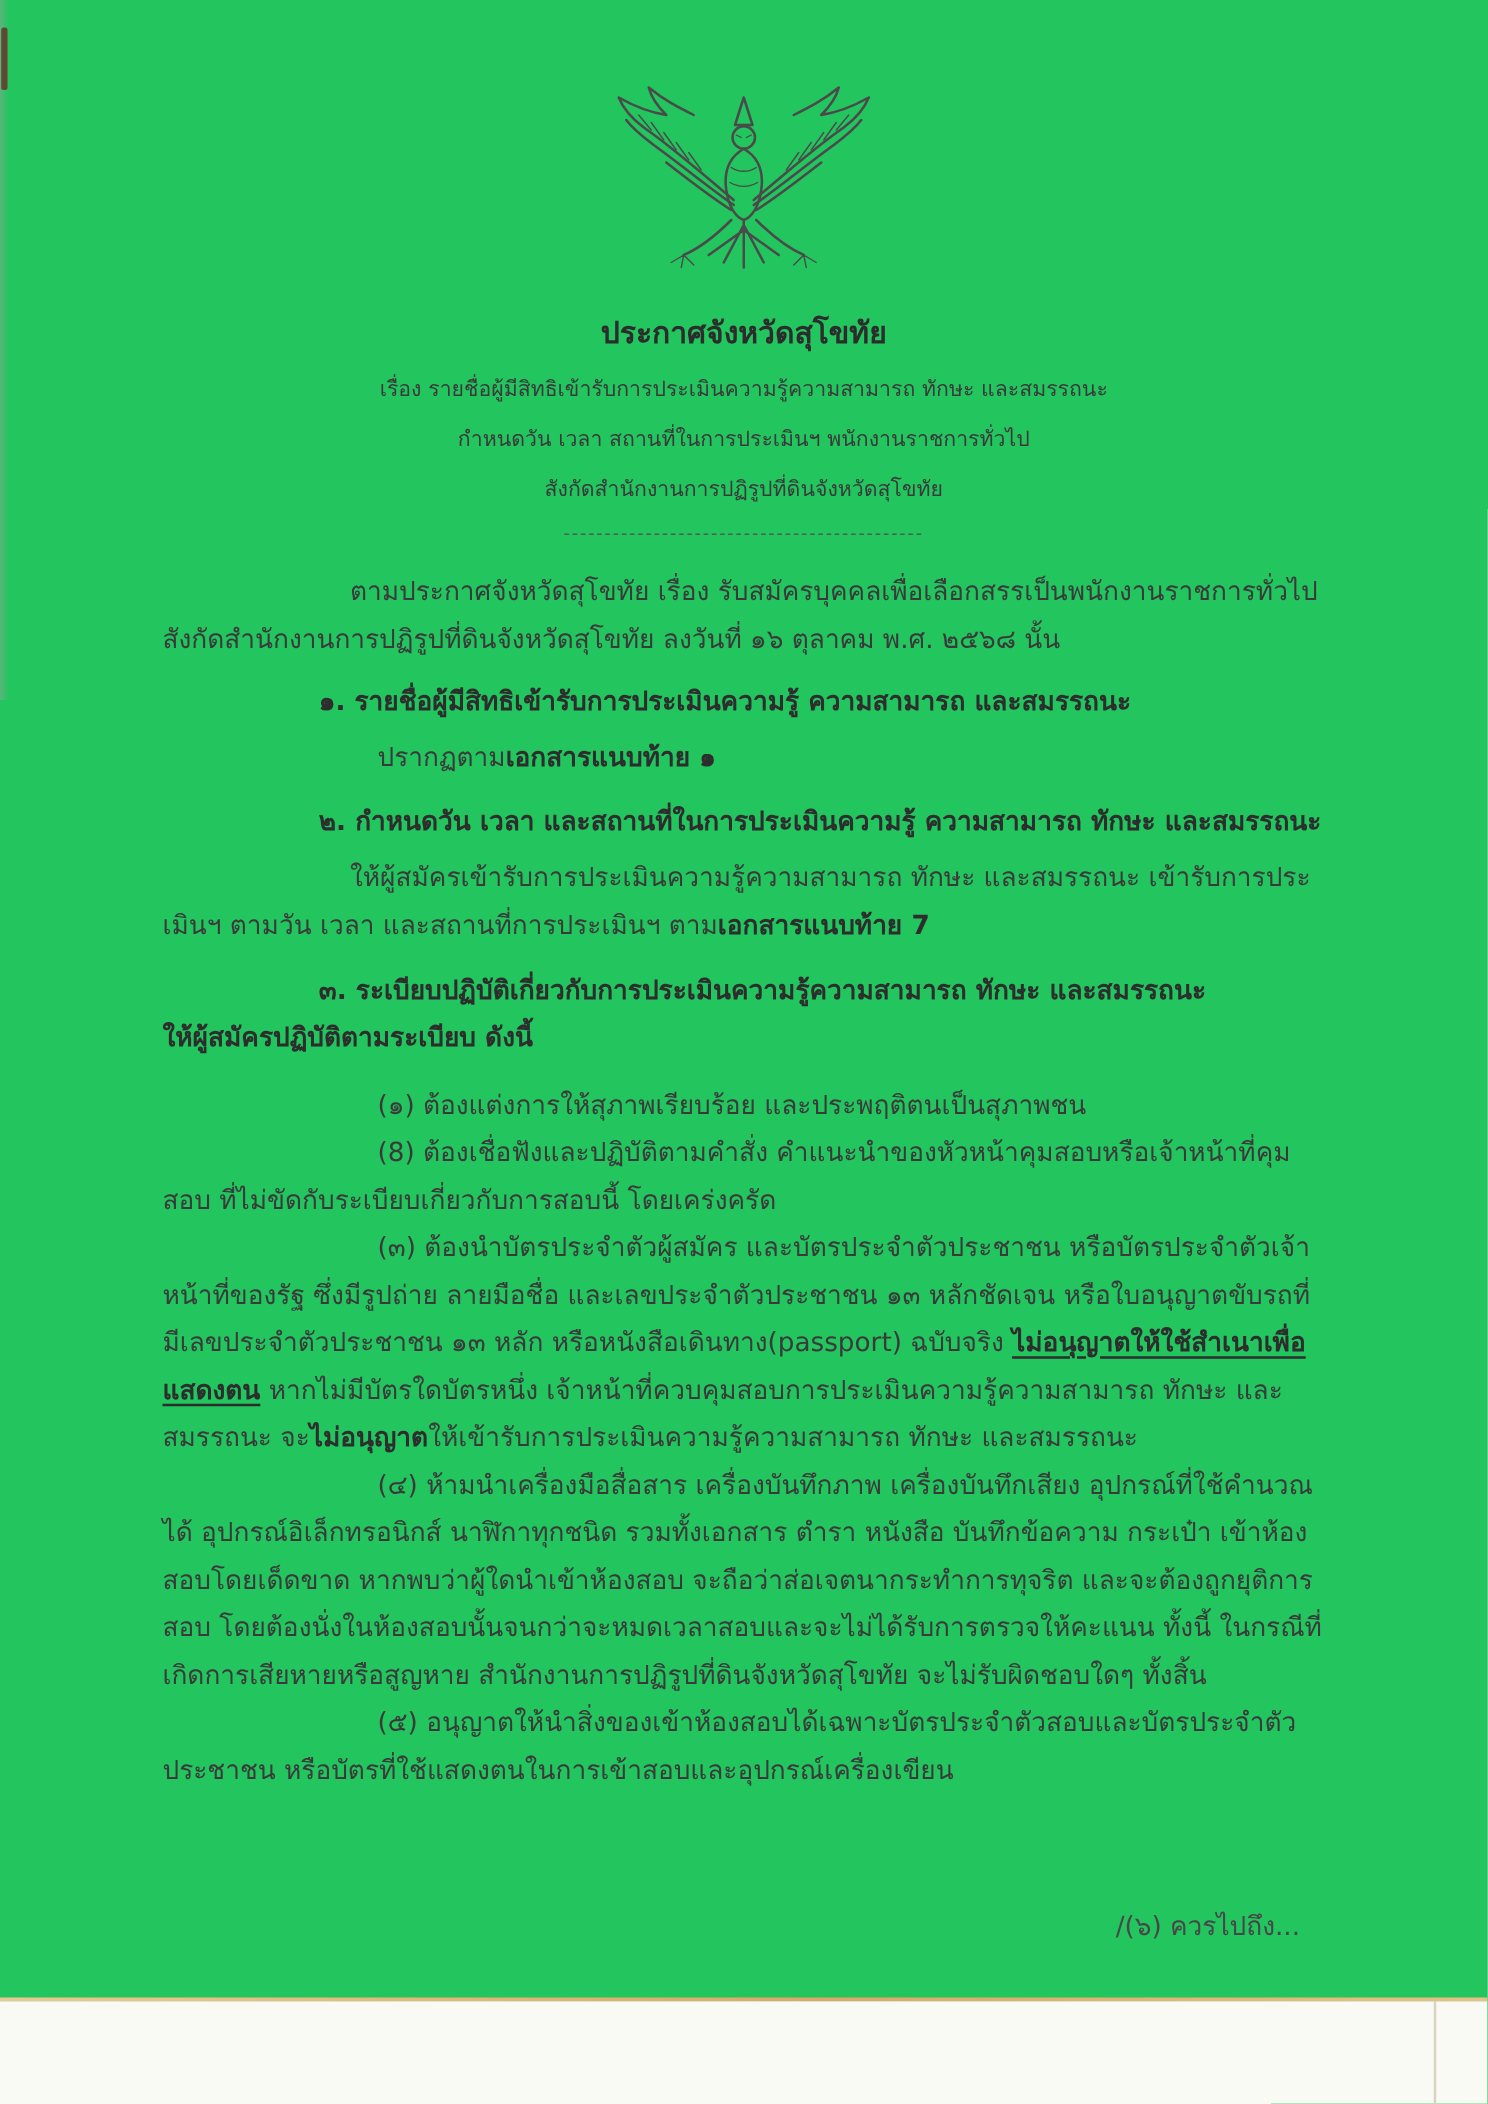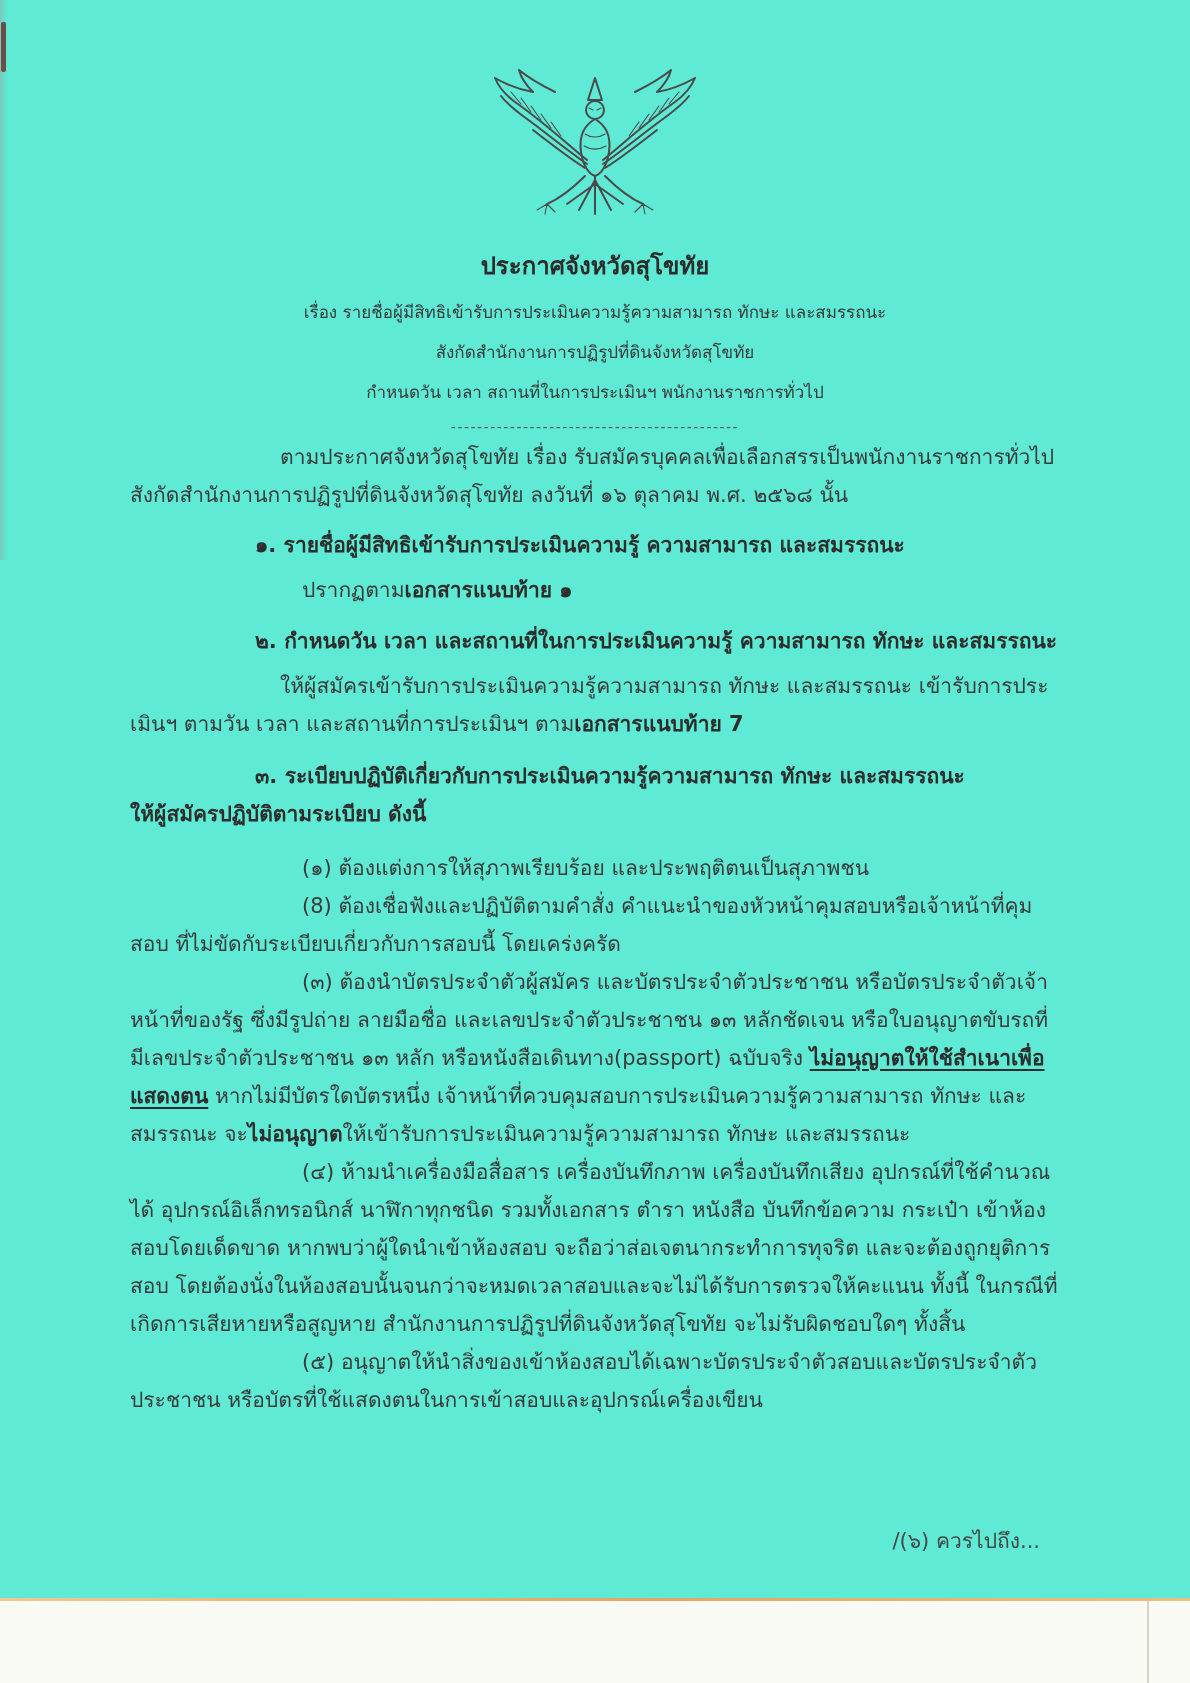--- a/index.html
+++ b/index.html
@@ -1,37 +1,37 @@
 <!DOCTYPE html>
 <html><head>
 <meta charset="utf-8">
 <style>
   html,body{margin:0;padding:0;}
   .canvas{
     position:relative; width:1190px; height:1683px;
-    background:#5eead4; overflow:hidden;
+    background:#22c55e; overflow:hidden;
     font-family:"DejaVu Sans","Liberation Sans",sans-serif;
     color:#3a3a3a;
   }
   .content{position:absolute; left:130px; top:0; width:930px;}
   .header{text-align:center;}
   .emblem-wrap{width:240px; margin:64px auto 4px;}
   .doc-title{font-size:24px; font-weight:700; color:#2c2c2c; margin:8px 0 6px; line-height:40px;}
   .subject-line{font-size:17px; line-height:40px;}
   .separator{font-size:14px; letter-spacing:1.5px; color:#555; line-height:22px; margin-top:4px;
     white-space:nowrap; overflow:hidden;}
   .body-text{font-size:21px; line-height:38px; overflow-wrap:break-word;}
   .para{margin:0;}
   .indent{text-indent:150px;}
   .item{text-indent:125px; font-weight:700; color:#2d2d2d;}
   .attach{text-indent:172px;}
   .sub{text-indent:172px;}
   .b{font-weight:700; color:#2d2d2d;}
   .u{text-decoration:underline; text-underline-offset:4px; text-decoration-thickness:2px;}
-  p[data-name="para-opening"]{}
+  p[data-name="para-opening"]{margin-top:16px;}
   p[data-name="para-announce"]{margin-top:10px;}
   p[data-name="item-1"]{margin-top:12px;}
   p[data-name="attachment-1"]{margin-top:7px;}
   p[data-name="item-2"]{margin-top:13px;}
   p[data-name="para-schedule"]{margin-top:7px;}
   p[data-name="item-3"]{margin-top:14px;}
   p[data-name="rule-1"]{margin-top:16px;}
   .footer-note{
     position:absolute; right:150px; top:1524px;
     font-size:21px; color:#474747;
@@ -91,22 +91,22 @@
           <path class="thin" d="M110,70 C116,74 124,74 130,70 M109,82 C116,86 124,86 131,82"></path>
 
           <path class="ln" d="M120,112 L120,150 M120,116 L104,146 M120,116 L136,146 M120,120 L92,140 M120,120 L148,140"></path>
 
           <path class="ln" d="M110,112 C98,124 86,134 72,140 M130,112 C142,124 154,134 168,140"></path>
           <path class="thin" d="M72,140 L62,146 M72,140 L70,150 M72,140 L80,148 M168,140 L178,146 M168,140 L170,150 M168,140 L160,148"></path>
         </svg>
       </div>
       <div class="doc-title" data-name="document-title">ประกาศจังหวัดสุโขทัย</div>
       <div class="subject-line" data-name="subject-line-1">เรื่อง  รายชื่อผู้มีสิทธิเข้ารับการประเมินความรู้ความสามารถ ทักษะ และสมรรถนะ</div>
+      <div class="subject-line" data-name="subject-line-2">กำหนดวัน เวลา สถานที่ในการประเมินฯ พนักงานราชการทั่วไป</div>
       <div class="subject-line" data-name="subject-line-3">สังกัดสำนักงานการปฏิรูปที่ดินจังหวัดสุโขทัย</div>
-      <div class="subject-line" data-name="subject-line-2">กำหนดวัน เวลา สถานที่ในการประเมินฯ พนักงานราชการทั่วไป</div>
       <div class="separator" data-name="dashed-separator">--------------------------------------------</div>
     </div>
 
     <div class="body-text" id="doc-body" data-name="document-body">
         <p class="para indent" data-name="para-opening"><span data-name="text-segment">ตามประกาศจังหวัดสุโขทัย เรื่อง รับสมัครบุคคลเพื่อเลือกสรรเป็นพนักงานราชการทั่วไป สังกัดสำนักงานการปฏิรูปที่ดินจังหวัดสุโขทัย ลงวันที่ ๑๖ ตุลาคม พ.ศ. ๒๕๖๘ นั้น</span></p>
         <p class="para item" data-name="item-1"><span class="b" data-name="text-segment">๑.  รายชื่อผู้มีสิทธิเข้ารับการประเมินความรู้ ความสามารถ และสมรรถนะ</span></p>
         <p class="para attach" data-name="attachment-1"><span data-name="text-segment">ปรากฏตาม</span><span class="b" data-name="text-segment">เอกสารแนบท้าย ๑</span></p>
         <p class="para item" data-name="item-2"><span class="b" data-name="text-segment">๒.  กำหนดวัน เวลา และสถานที่ในการประเมินความรู้ ความสามารถ ทักษะ และสมรรถนะ</span></p>
         <p class="para indent" data-name="para-schedule"><span data-name="text-segment">ให้ผู้สมัครเข้ารับการประเมินความรู้ความสามารถ ทักษะ และสมรรถนะ เข้ารับการประเมินฯ ตามวัน เวลา และสถานที่การประเมินฯ ตาม</span><span class="b" data-name="text-segment">เอกสารแนบท้าย 7</span></p>
         <p class="para item" data-name="item-3"><span class="b" data-name="text-segment">๓.   ระเบียบปฏิบัติเกี่ยวกับการประเมินความรู้ความสามารถ ทักษะ และสมรรถนะ</span><br><span class="b" data-name="text-segment">ให้ผู้สมัครปฏิบัติตามระเบียบ  ดังนี้</span></p>

